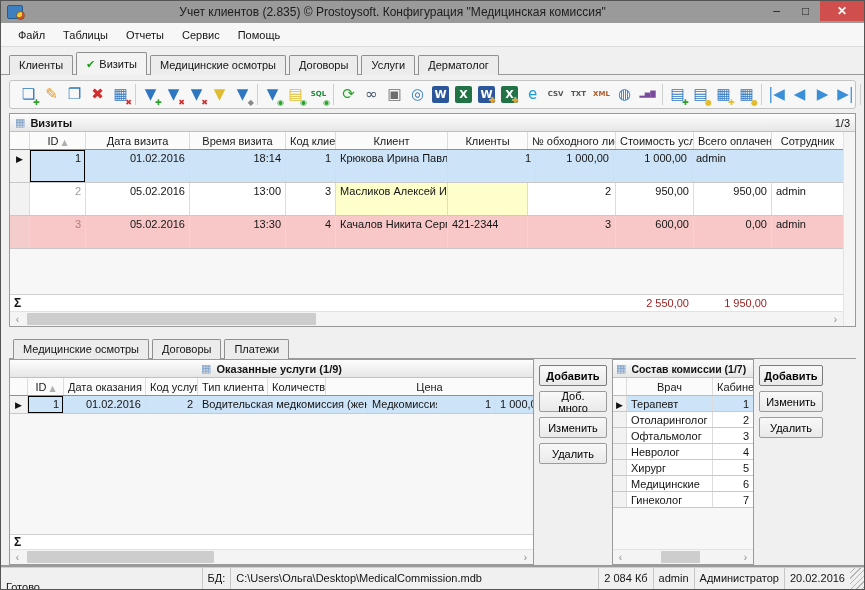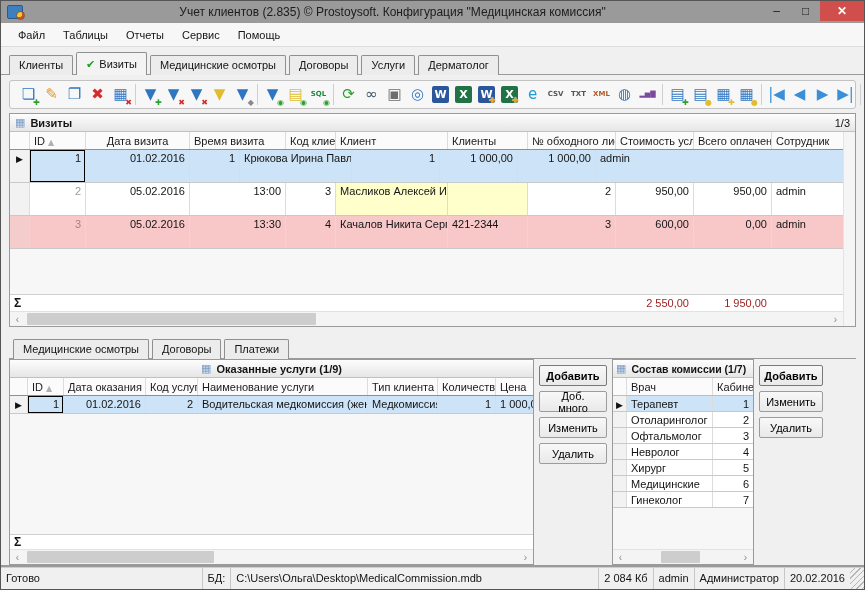--- a/index.html
+++ b/index.html
@@ -38,21 +38,21 @@
   .panelwrap { padding:0 8px; background:#f0f0f0; }
   .panel { border:1px solid #9a9a9a; background:#fff; display:flex; flex-direction:column; overflow:hidden; }
   .phead { height:18px; background:linear-gradient(#fdfdfd,#e6e6e6); border-bottom:1px solid #c0c0c0; display:flex; align-items:center; padding:0 5px; font-weight:bold; }
   .phead .gridicon { color:#7a9cc6; font-family:"DejaVu Sans",sans-serif; margin-right:5px; font-size:11px; }
   .phead .counter { margin-left:auto; font-weight:normal; }
   .phead.centered { justify-content:center; }
   .phead.centered .gridicon { margin-right:5px; }
   .trow, .hrow, .sumrow { display:flex; width:100%; }
   .cell { border-right:1px solid #dcdcdc; padding:2px 4px; overflow:hidden; white-space:nowrap; flex-shrink:0; }
   .hrow { background:#fbfbfb; border-bottom:1px solid #8f8f8f; color:#1a1a1a; }
-  .hrow .cell { padding-top:3px; }
+  .hrow .cell { padding-top:3px;text-align:center; }
   .sort { color:#b0b0b0; font-size:8px; margin-left:3px; font-family:"DejaVu Sans",sans-serif; }
   .trow { border-bottom:1px solid #c9c9c9; background:#fff; }
   .trow.selected { background:#cde4f8; }
   .trow.pink { background:#f8c8c8; }
   .gutter { background:#f2f2f2; text-align:center; padding:2px 0; }
   .trow.pink .gutter { background:#f5cccc; }
   .marker { font-size:9px; line-height:1.2; font-family:"DejaVu Sans",sans-serif; color:#111; }
   .focuscell { box-shadow:inset 0 0 0 1px #000; }
   .filler { flex:1; background:#f7f7f7; }
   .sumrow { background:#fff; border-top:1px solid #d0d0d0; align-items:center; }
@@ -89,21 +89,21 @@
   
   .bottomsec { flex:1; background:#f0f0f0; padding:4px 8px 0; display:flex; flex-direction:column; }
   .bottomrow { flex:1; display:flex; align-items:stretch; }
   .btncol { display:flex; flex-direction:column; padding:6px 5px 0; }
   .btn { width:68px; height:21px; margin-bottom:5px; background:linear-gradient(#f8f8f8,#e9e9e9); border:1px solid #9c9c9c; border-radius:2px; font-size:11px; display:flex; align-items:center; justify-content:center; cursor:default; }
   .btn.default { font-weight:bold; border-color:#7a7a7a; }
   .btncol.narrow .btn { width:64px; }
   
   .statusbar { height:22px; background:#f0f0f0; border-top:1px solid #cfcfcf; display:flex; align-items:stretch; margin-top:2px; }
   .seg { border-left:1px solid #c6c6c6; padding:4px 5px 0; white-space:nowrap; overflow:hidden; }
-  .seg.first { border-left:none; flex:1; }
+  .seg.first { border-left:none; flex:1;margin-top:9px; }
   .grip { width:14px; background:
       repeating-linear-gradient(135deg, transparent 0 3px, #b5b5b5 3px 4px); }
 </style>
 </head>
 <body>
 
 <div class="window">
 
   <div class="titlebar">
     <span class="appicon"></span>
@@ -290,20 +290,21 @@
               <span class="cell c7"><span>№ обходного листа</span></span>
               <span class="cell c8"><span>Стоимость услуг</span></span>
               <span class="cell c9"><span>Всего оплачено</span></span>
               <span class="cell c10"><span>Сотрудник</span></span>
             </div>
           <div>
               <div class="trow selected">
                 <span class="cell c0 gutter"><span class="marker">▶</span></span>
                 <span class="cell c1 focuscell">1</span>
                 <span class="cell c2">01.02.2016</span>
+                <span class="cell c3">18:14</span>
                 <span class="cell c4">1</span>
                 <span class="cell c5">Крюкова Ирина Павловна</span>
                 <span class="cell c7">1</span>
                 <span class="cell c8">1 000,00</span>
                 <span class="cell c9">1 000,00</span>
                 <span class="cell c10">admin</span>
               </div>
               <div class="trow">
                 <span class="cell c0 gutter"></span>
                 <span class="cell c1" style="color: rgb(154, 154, 154);">2</span>
@@ -369,21 +370,20 @@
       <div class="panel st" style="width:525px">
         <div class="phead centered">
           <span class="gridicon">▦</span>
           <span>Оказанные услуги (1/9)</span>
         </div>
         <div class="hrow">
             <span class="cell c0"><span></span></span>
             <span class="cell c1"><span>ID</span><span class="sort">▲</span></span>
             <span class="cell c2"><span>Дата оказания</span></span>
             <span class="cell c3"><span>Код услуги</span></span>
-            <span class="cell c4"><span>Наименование услуги</span></span>
             <span class="cell c5"><span>Тип клиента</span></span>
             <span class="cell c6"><span>Количество</span></span>
             <span class="cell c7"><span>Цена</span></span>
           </div>
         <div>
             <div class="trow selected">
               <span class="cell c0 gutter"><span class="marker">▶</span></span>
               <span class="cell c1 focuscell">1</span>
               <span class="cell c2">01.02.2016</span>
               <span class="cell c3">2</span>

